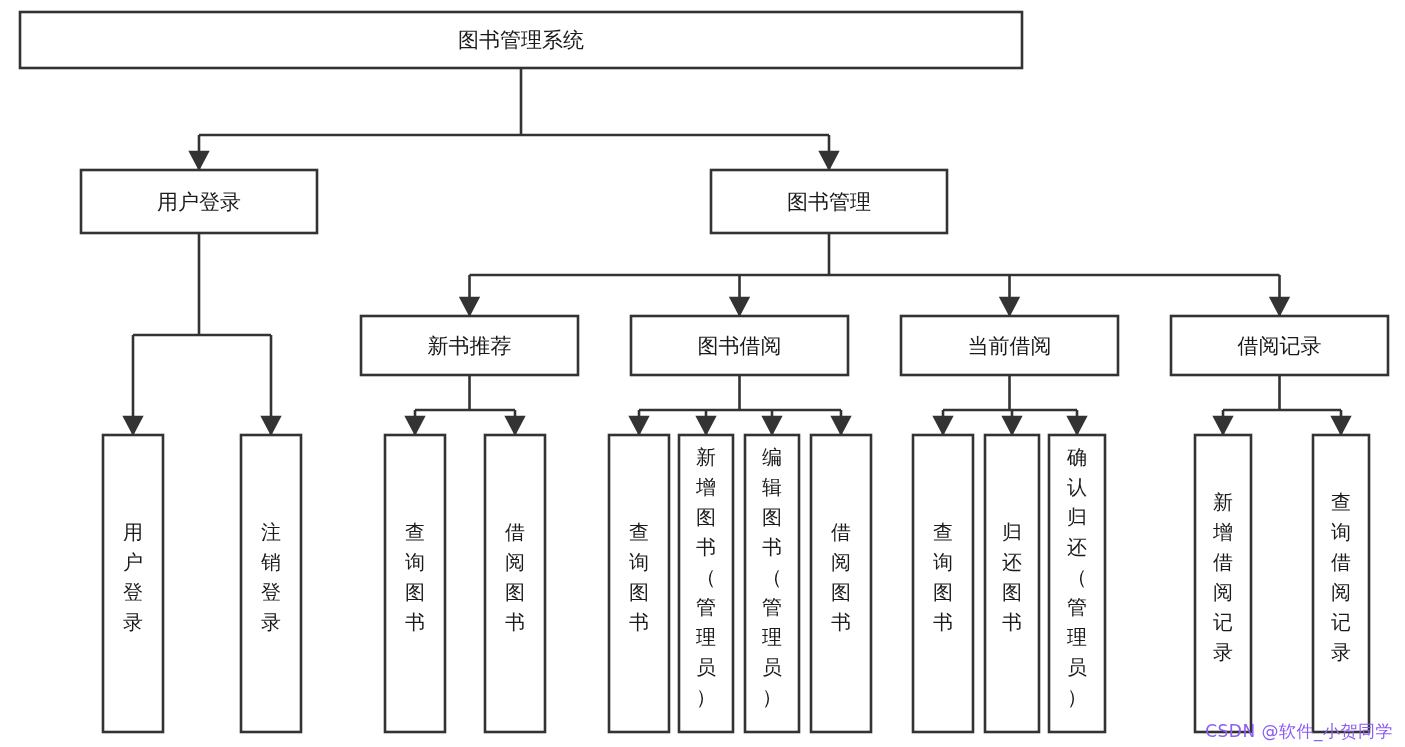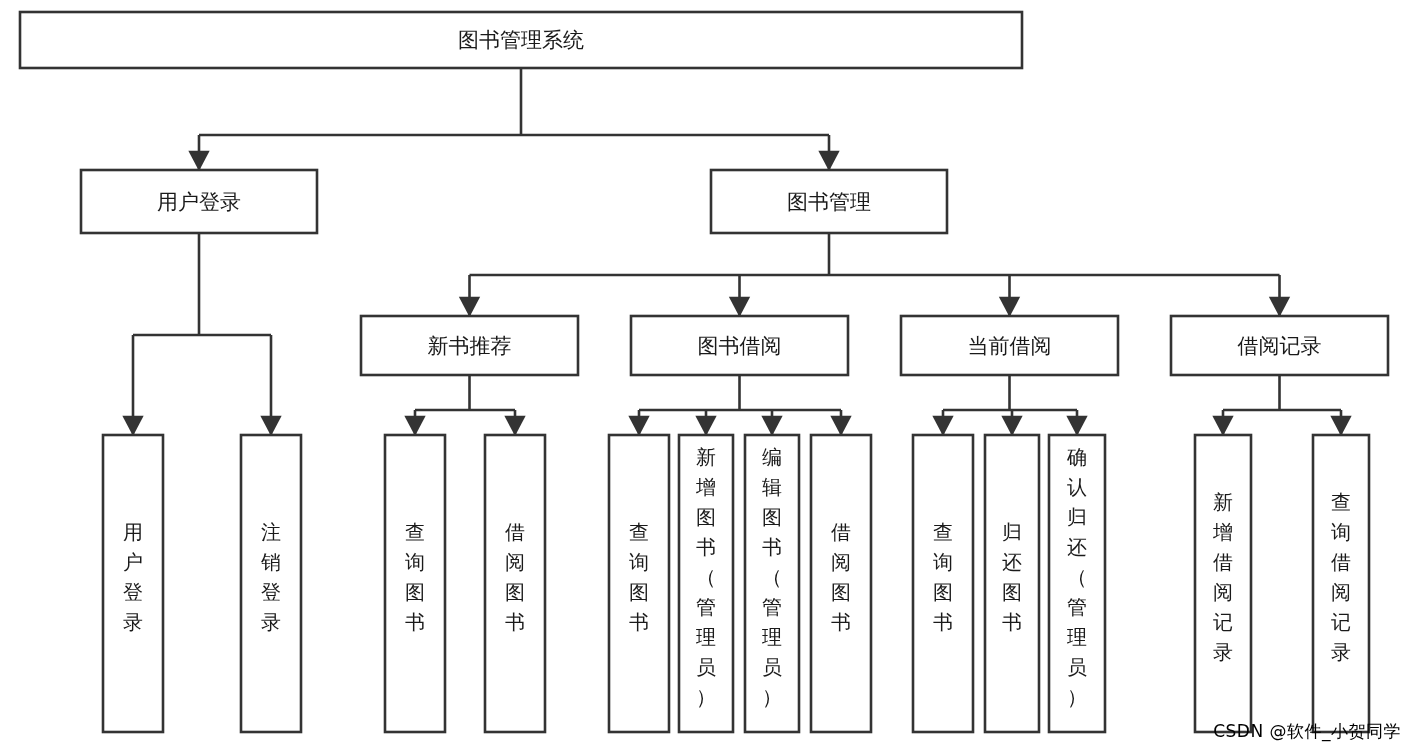--- a/index.html
+++ b/index.html
@@ -49,25 +49,25 @@
     white-space: pre;
   }
   .connector {
     stroke: #333333;
     stroke-width: 2.6;
     fill: none;
     stroke-linecap: butt;
   }
   .watermark-text {
     position: absolute;
-    right: 4px;
+    right: 12px;
     bottom: 4px;
     font-family: "DejaVu Sans", "Liberation Sans", sans-serif;
     font-size: 17px;
-    color: #000000;
+    color: #8b5cf6;
     letter-spacing: 0.5px;
     user-select: none;
     white-space: nowrap;
   }
 </style>
 </head>
 <body>
 
 <div id="diagram-root">
 

